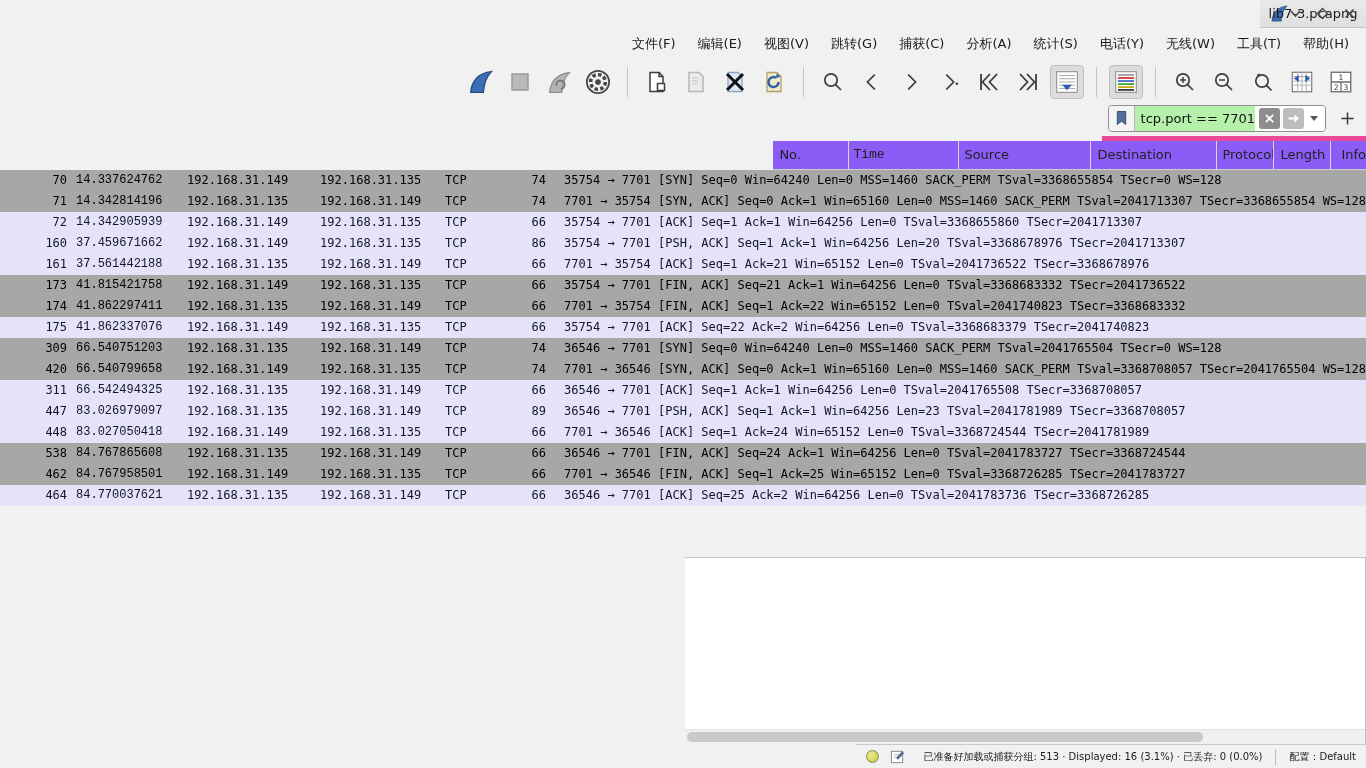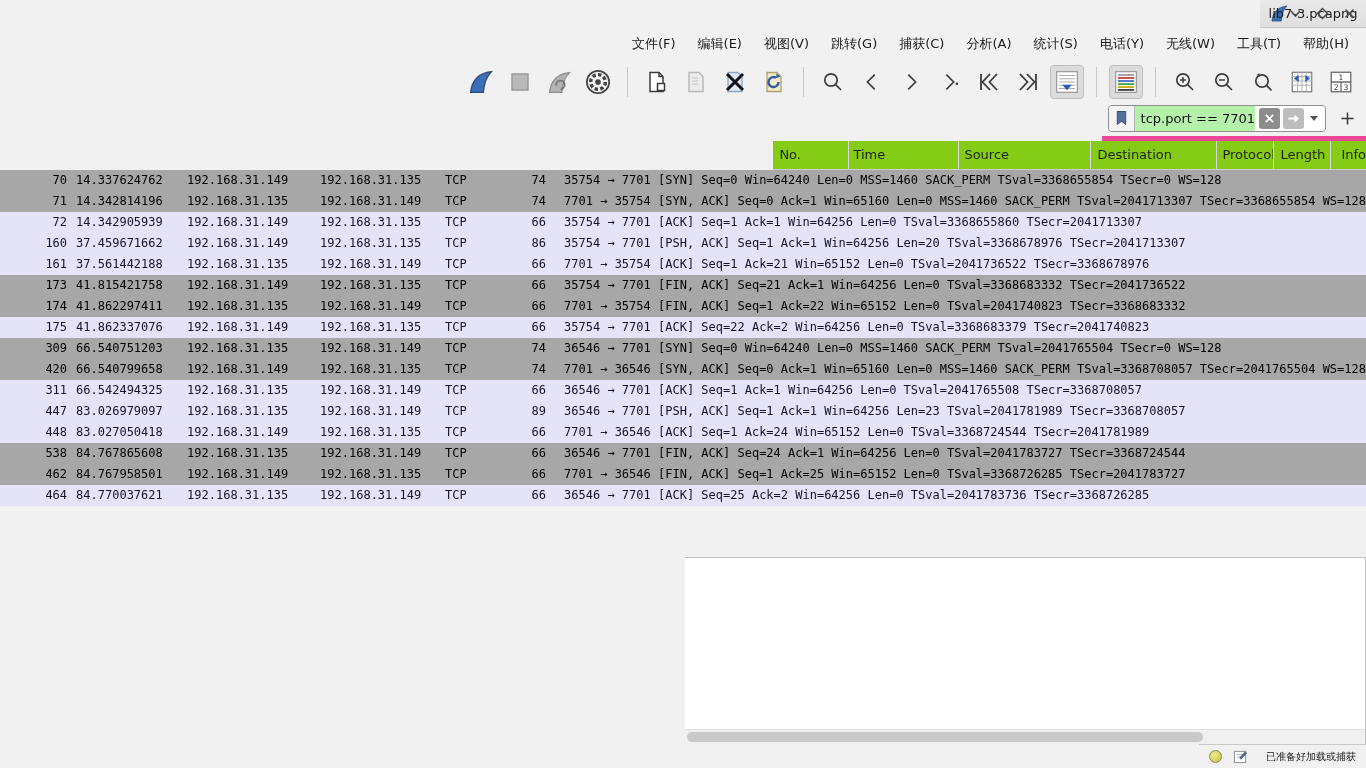--- a/index.html
+++ b/index.html
@@ -34,33 +34,33 @@
     display:flex; align-items:center; justify-content:center; flex:none; }
   .filter-text { flex:1; font-size:13px; color:#111; padding-left:6px; white-space:nowrap; overflow:hidden; }
   .filter-right { height:100%; background:#fff; display:flex; align-items:center; padding:0 4px; gap:3px; flex:none; }
   .fbtn { width:21px; height:21px; border-radius:3px; display:flex; align-items:center; justify-content:center; }
   .fbtn.clear { background:#8d8d8d; }
   .fbtn.apply { background:#bdbdbd; }
   .caret-down { width:0; height:0; border-left:4px solid transparent; border-right:4px solid transparent; border-top:5px solid #555; margin:0 3px; }
   .plus-btn { width:26px; height:26px; display:flex; align-items:center; justify-content:center; flex:none; }
 
   
-  .pkt-header { display:flex; height:29px; background:#84cc16; border-bottom:1px solid #cfcfcf;
+  .pkt-header { display:flex; height:29px; background:#8b5cf6; border-bottom:1px solid #cfcfcf;
     font-size:13px; color:#1f1f1f; flex:none; }
   .hcell { height:100%; line-height:28px; border-right:1px solid #d8d8d8; padding-left:6px;
     white-space:nowrap; overflow:hidden; }
   .hcell.c-no { text-align:left; padding-right:0; }
   .pkt-rows { flex:none; background:#a16207; }
   .pkt-row { display:flex; height:21px; line-height:21px;
     font-family:"DejaVu Sans Mono","Liberation Mono",monospace; font-size:12px; white-space:nowrap; }
   .pkt-row.gray { background:#a7a7a7; color:#000; }
   .pkt-row.purple { background:#e4e3f7; color:#13132e; }
   .cell { height:100%; overflow:hidden; white-space:nowrap; flex:none; }
   .c-no   { width:76px;  text-align:right; padding-right:5px; }
-  .c-time { width:110px; padding-left:4px; }
+  .c-time { width:110px; padding-left:4px;font-family:Liberation Mono, monospace; }
   .c-src  { width:132px; padding-left:5px; }
   .c-dst  { width:126px; padding-left:6px; }
   .c-proto{ width:57px;  padding-left:5px; }
   .c-len  { width:57px;  text-align:right; padding-right:8px; }
   .c-info { flex:1 1 auto; padding-left:10px; }
   .list-filler { height:33px; background:#fff; flex:none; }
 
   
   .hscroll-strip { height:18px; background:#e9e9e9; border-top:1px solid #d2d2d2; position:relative; flex:none; }
   .hscroll-thumb { position:absolute; left:3px; right:55px; top:3px; height:11px; background:#abd3ea; border-radius:6px; }
@@ -489,15 +489,20 @@
   </div>
 
   <div class="statusbar">
     <div class="expert-circle"></div>
     <svg class="note-icon" width="15" height="15" viewBox="0 0 16 16">
       <rect x="1.5" y="2.5" width="12" height="12" fill="#fff" stroke="#8a8a8a" stroke-width="1"></rect>
       <path d="M4 6 h7 M4 8.5 h5" stroke="#b5b5b5" stroke-width="1"></path>
       <path d="M8.5 11 L14.5 4.5 L13 3 L7 9.5 Z" fill="#4a6da0" stroke="#32486b" stroke-width="0.6"></path>
       </svg>
     <div class="status-left-text">已准备好加载或捕获</div>
+    <div class="status-right">
+      <div>分组: 513 · Displayed: 16 (3.1%) · 已丢弃: 0 (0.0%)</div>
+      <div class="status-sep"></div>
+      <div>配置：Default</div>
+    </div>
   </div>
 
 </div>
 
 </body></html>

